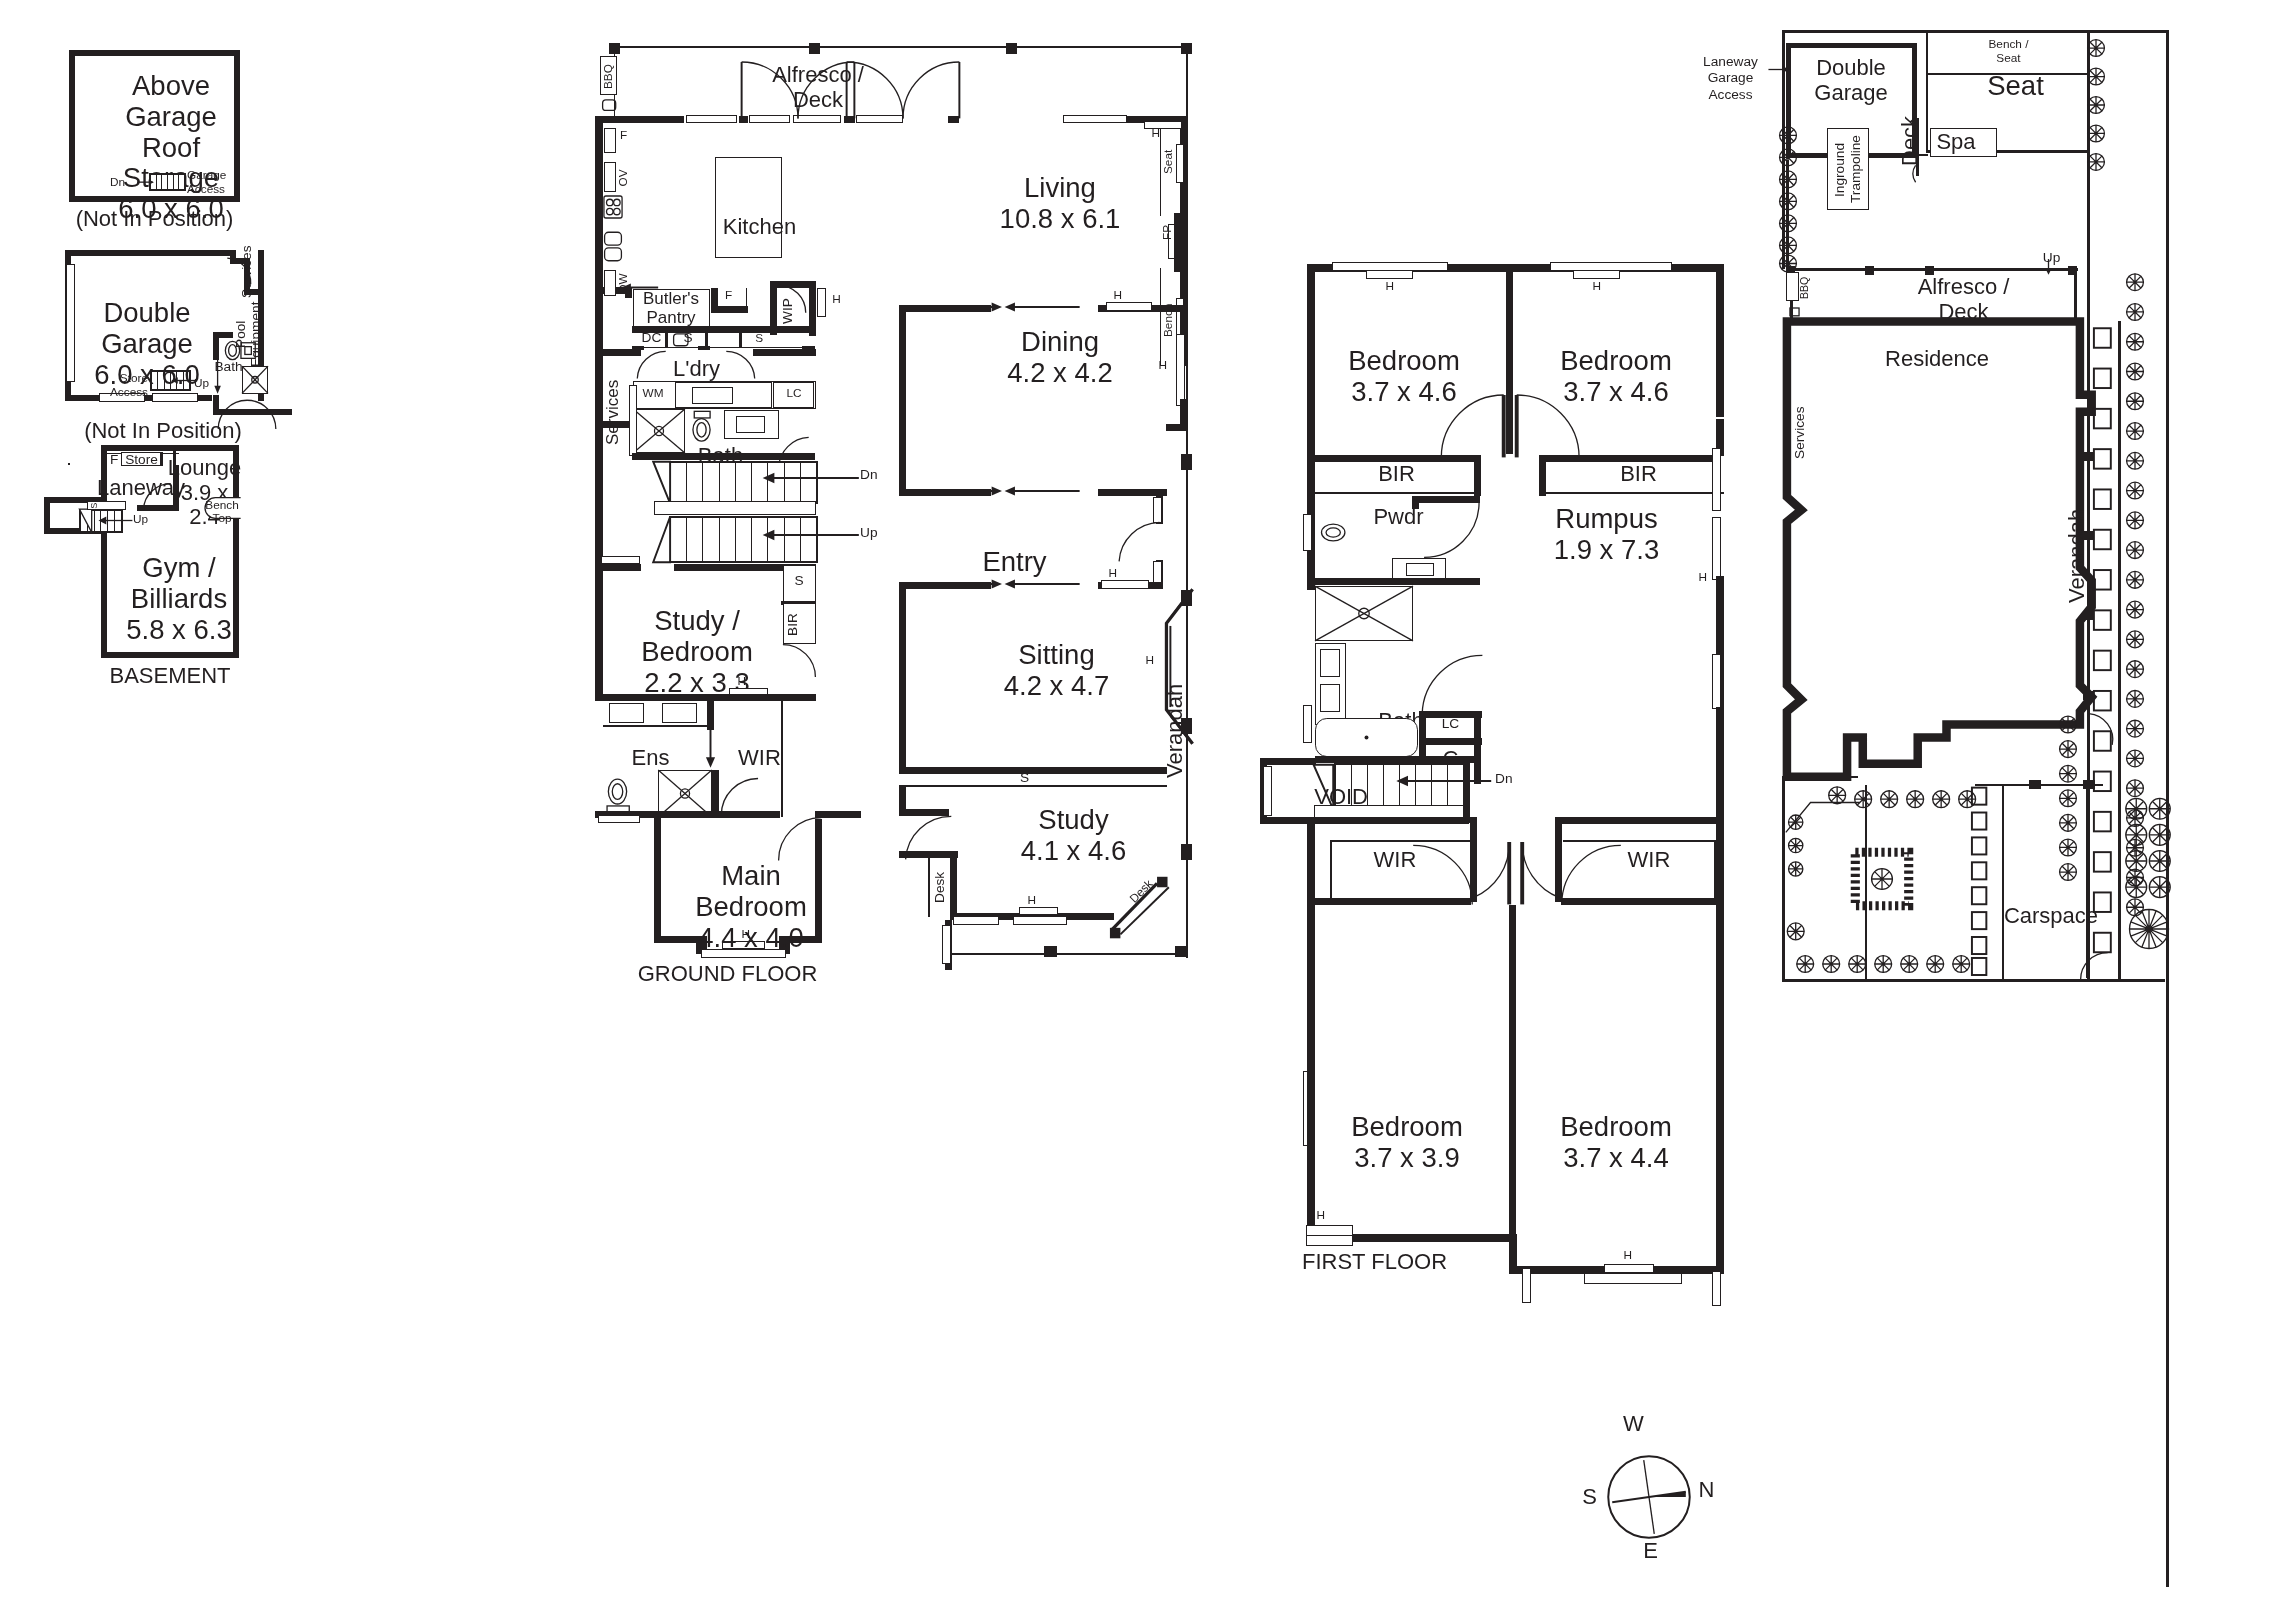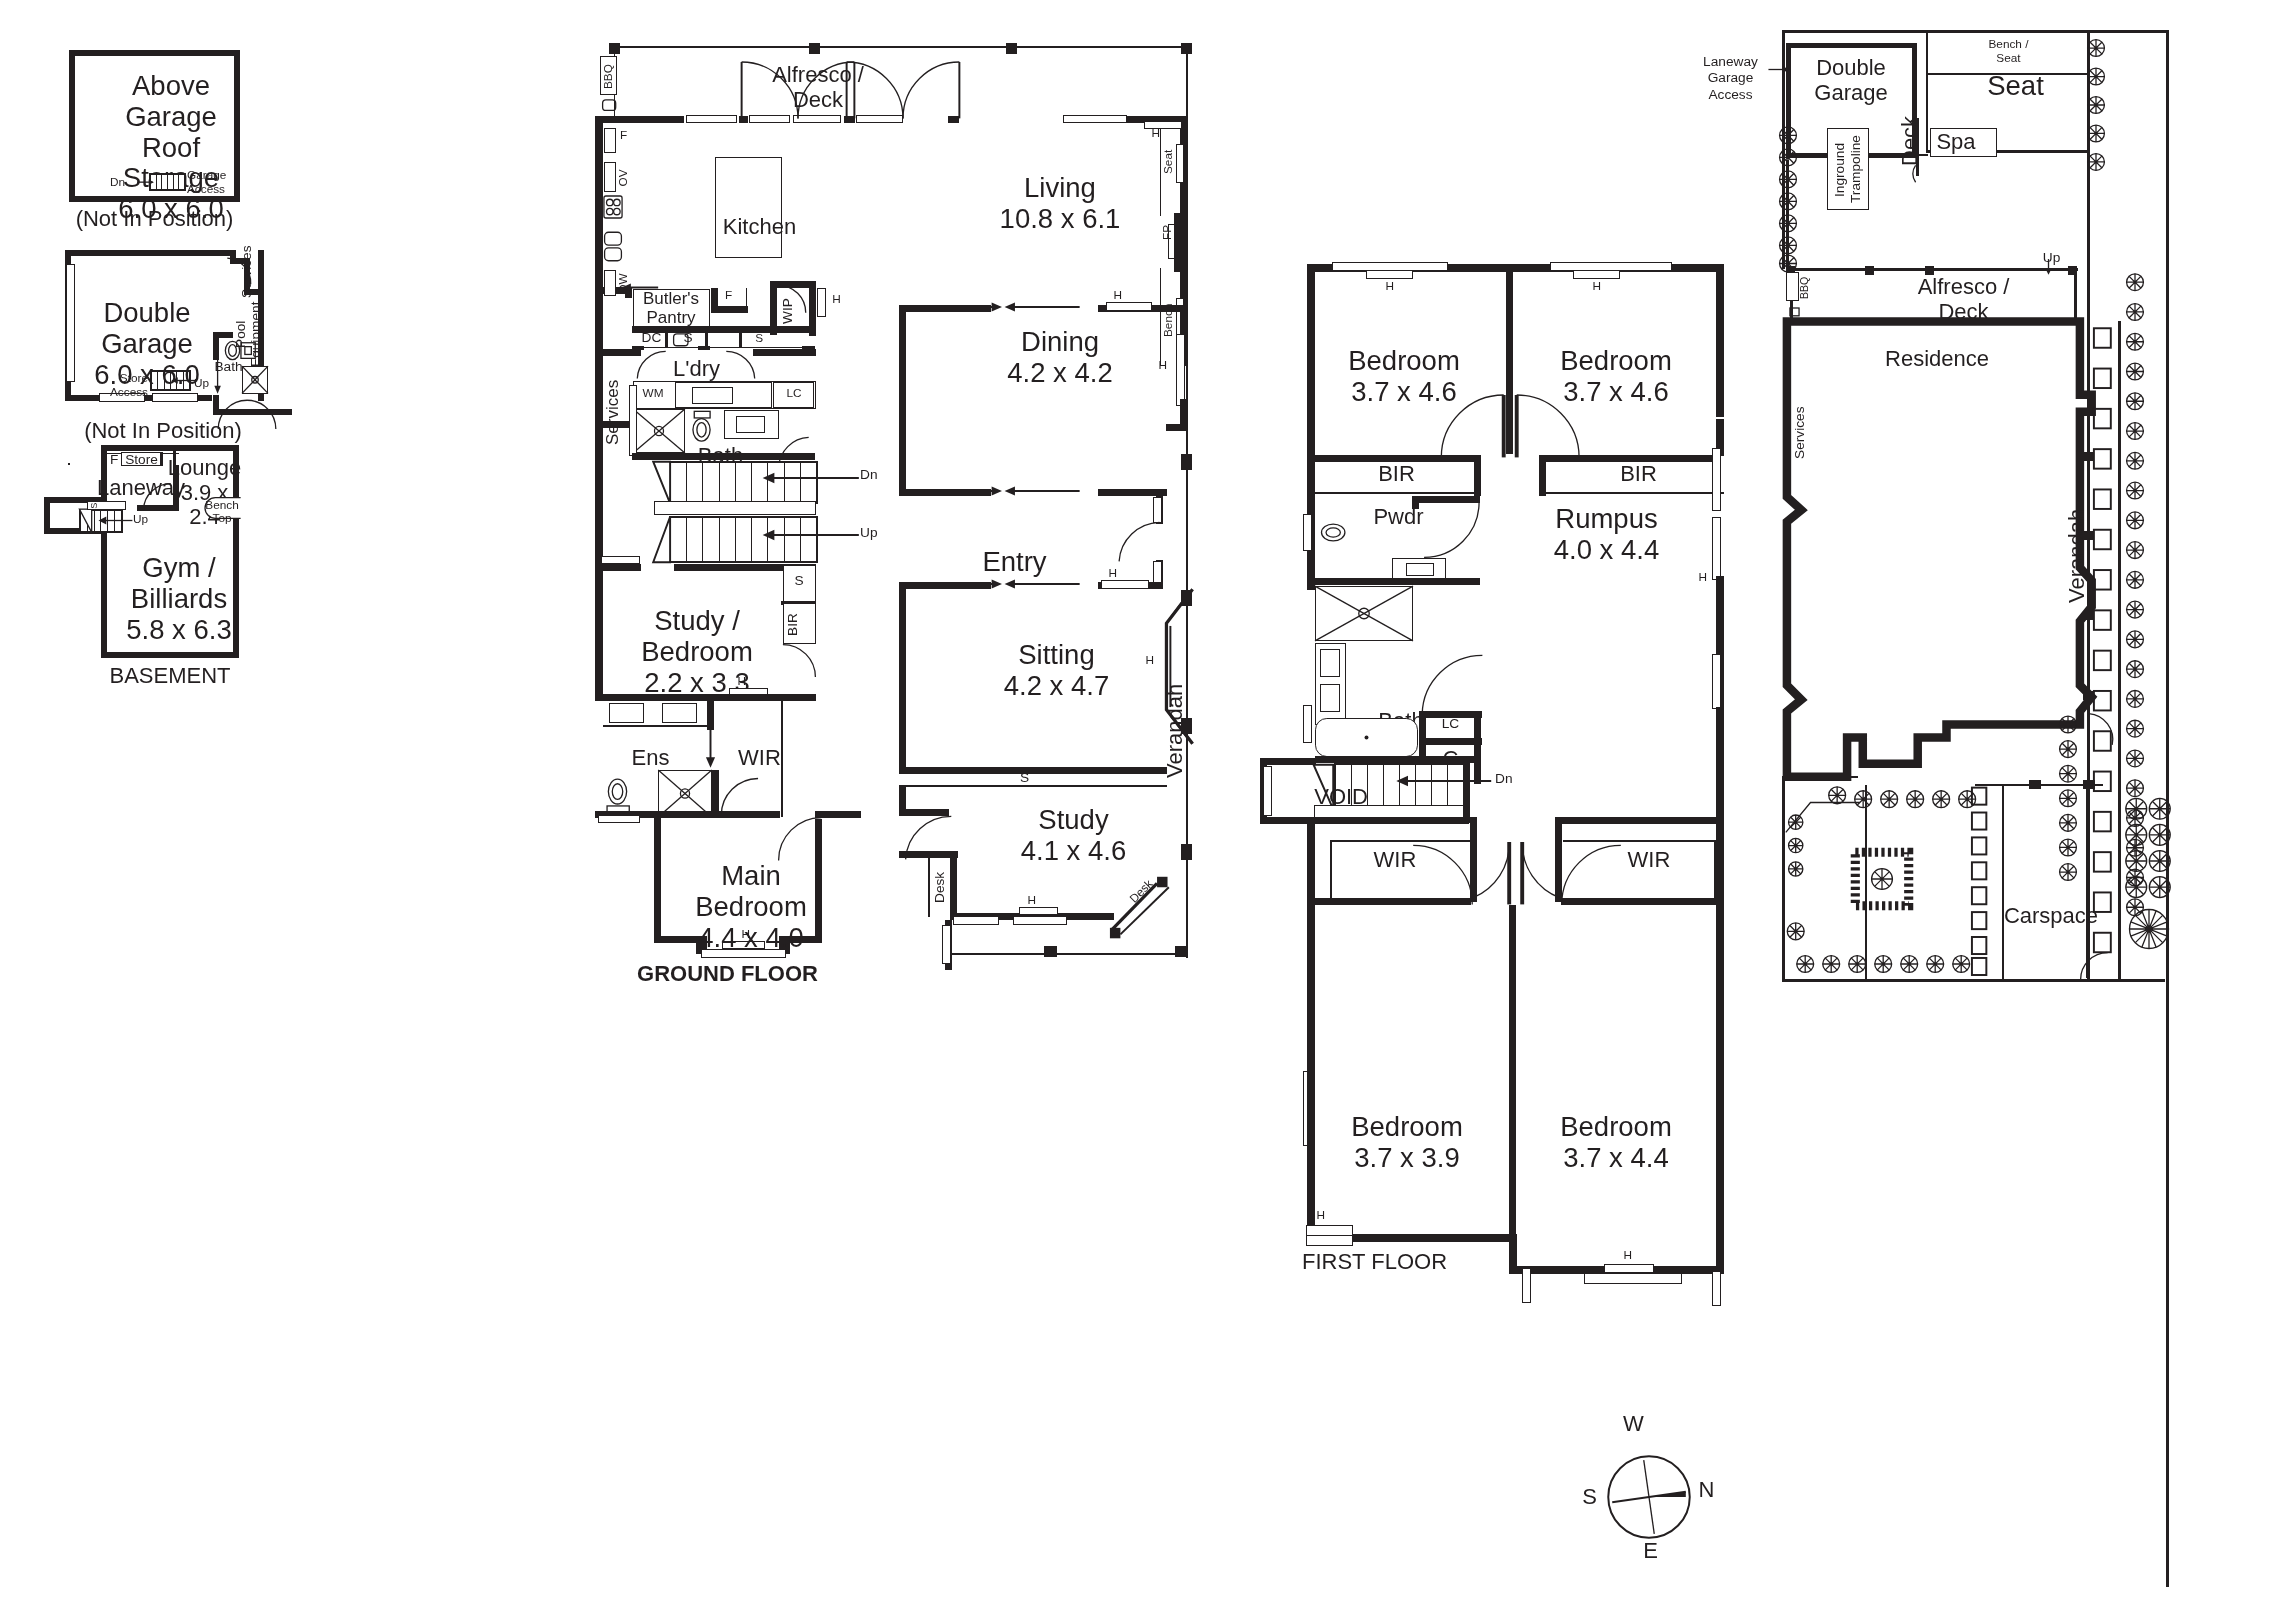--- a/index.html
+++ b/index.html
@@ -463,21 +463,21 @@
   <div class="wall" style="left:783px;top:936px;width:38px;height:7.2px;"></div>
   <div class="wall" style="left:696px;top:936px;width:10.5px;height:18.3px;"></div>
   <div class="wall" style="left:779px;top:936px;width:10.5px;height:18.3px;"></div>
   <div class="win" style="left:701px;top:949px;width:85px;height:9.2px;"></div>
   <div class="win" style="left:722px;top:941px;width:43px;height:7.9px;"></div>
   <div class="lbl tiny" style="left:736px;top:928px;width:19.6px;">H</div>
   <div class="wall" style="left:815px;top:819px;width:7.2px;height:124px;"></div>
   <div class="lbl big" style="left:681px;top:861px;width:140px;">Main
 Bedroom
 4.4 x 4.0</div>
-  <div class="lbl med" style="left:626px;top:962px;width:203px;font-weight:bold;">GROUND FLOOR</div>
+  <div class="lbl med" style="left:626px;top:962px;width:203px;">GROUND FLOOR</div>
 
   <div class="wall" style="left:899px;top:305px;width:7.2px;height:191px;"></div>
   <div class="wall" style="left:899px;top:305px;width:92px;height:7.2px;"></div>
   <div class="wall" style="left:1098px;top:305px;width:89px;height:7.2px;"></div>
   <svg class="ov" style="left:917px;top:296px;width:170px;height:22px;" viewBox="0 0 260 34">
     <line x1="10" y1="17" x2="116" y2="17" stroke="#231f20" stroke-width="3"></line>
     <polygon points="130,17 114,10 114,24" fill="#231f20"></polygon>
     <line x1="250" y1="17" x2="148" y2="17" stroke="#231f20" stroke-width="3"></line>
     <polygon points="134,17 150,10 150,24" fill="#231f20"></polygon>
   </svg>
@@ -679,21 +679,21 @@
   <div class="lbl xs" style="left:1495px;top:771px;width:33px;text-align:left;">Dn</div>
 
   <div class="wall" style="left:1260px;top:758px;width:56px;height:7.2px;"></div>
   <div class="wall" style="left:1260px;top:758px;width:7.2px;height:65px;"></div>
   <div class="wall" style="left:1260px;top:817px;width:209px;height:7.2px;"></div>
   <div class="win" style="left:1263px;top:766px;width:9.2px;height:50px;"></div>
   <div class="lbl med" style="left:1276px;top:785px;width:92px;text-align:right;">VOID</div>
   <div class="wall" style="left:1463px;top:763px;width:7.2px;height:60px;"></div>
 
   <div class="lbl big" style="left:1502px;top:504px;width:209px;">Rumpus
-4.0 x 4.4</div>
+1.9 x 7.3</div>
   <div class="wall" style="left:1716px;top:419px;width:7.9px;height:37px;"></div>
   <div class="win" style="left:1712px;top:448px;width:9.2px;height:63px;"></div>
   <div class="win" style="left:1712px;top:517px;width:9.2px;height:63px;"></div>
   <div class="lbl tiny" style="left:1693px;top:571px;width:19.6px;">H</div>
   <div class="wall" style="left:1716px;top:576px;width:7.9px;height:131px;"></div>
   <div class="win" style="left:1712px;top:654px;width:9.2px;height:55px;"></div>
   <div class="wall" style="left:1716px;top:707px;width:7.9px;height:111px;"></div>
 
   <div class="wall" style="left:1307px;top:817px;width:7.9px;height:111px;"></div>
   <div class="wall" style="left:1470px;top:817px;width:7.2px;height:85px;"></div>

